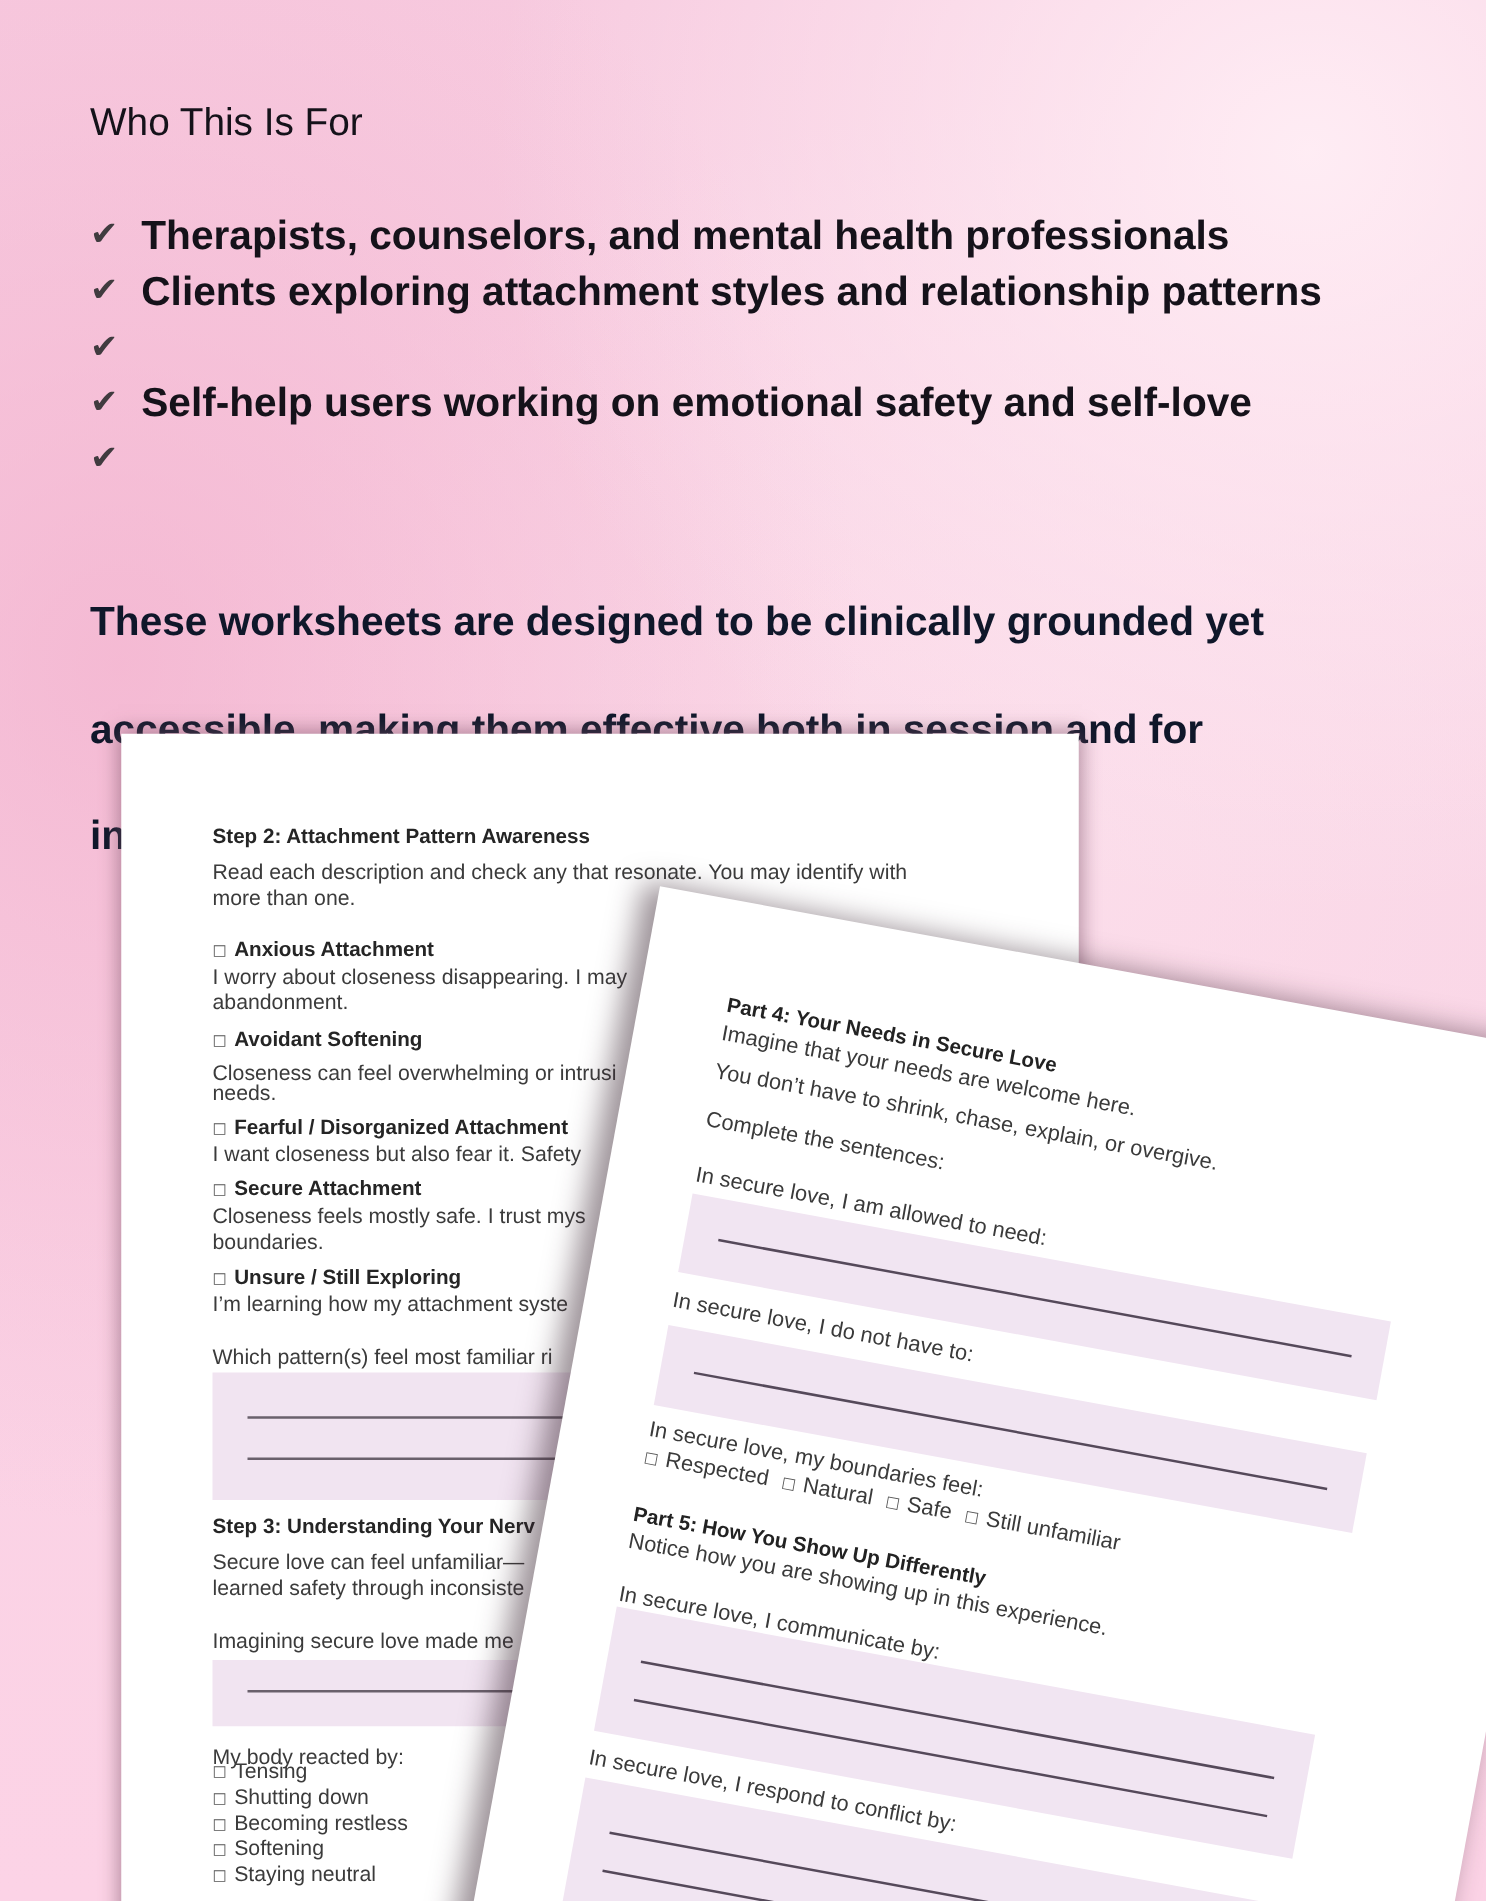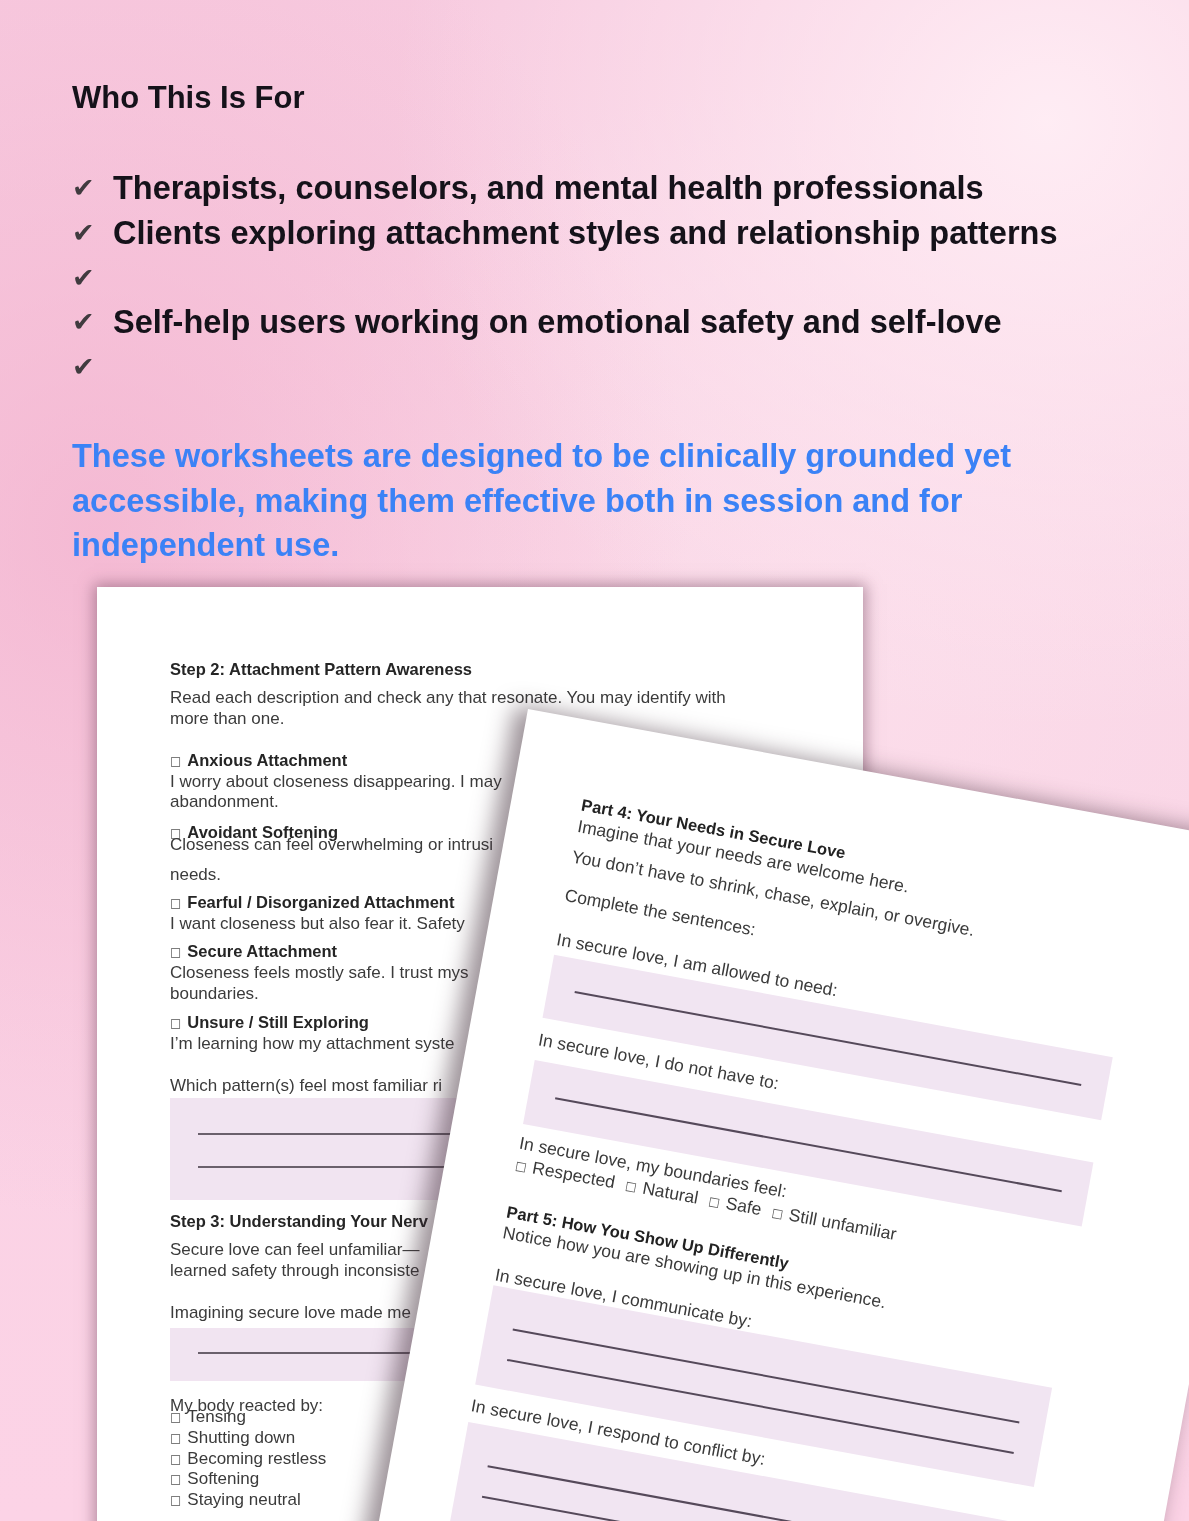--- a/index.html
+++ b/index.html
@@ -7,34 +7,34 @@
       width: 1189px; height: 1521px; overflow: hidden; position: relative;
       font-family: "Liberation Sans", sans-serif;
       background:
         radial-gradient(ellipse 55% 40% at 88% 8%, rgba(255,238,245,0.95) 0%, rgba(255,238,245,0) 100%),
         radial-gradient(ellipse 50% 45% at 8% 35%, rgba(243,178,206,0.75) 0%, rgba(243,178,206,0) 100%),
         radial-gradient(ellipse 60% 40% at 70% 45%, rgba(252,224,236,0.8) 0%, rgba(252,224,236,0) 100%),
         linear-gradient(180deg, #f7cadf 0%, #f9d2e4 45%, #fcd3e6 100%);
     }
     .hero-title {
       position: absolute; left: 72px; top: 75px; margin: 0;
-      font-size: 31px; font-weight: bold; line-height: 45px; color: #15121a; white-space: nowrap;
+      font-size: 31px; font-weight: normal; line-height: 45px; color: #15121a; white-space: nowrap;
     }
     .audience { position: absolute; left: 72px; top: 166px; margin: 0; padding: 0; list-style: none; }
     .audience li {
       height: 44.75px; line-height: 44.75px; font-size: 32.5px; font-weight: bold;
       color: #15121a; white-space: nowrap; display: flex; align-items: center;
     }
     .check {
       font-family: "DejaVu Sans", sans-serif; font-size: 27px; color: #403b3f;
       width: 41px; display: inline-block; font-weight: bold;
     }
     .summary { position: absolute; left: 72px; top: 434px; }
     .summary div {
-      font-size: 32.5px; font-weight: bold; line-height: 44.5px; color: #3b82f6; white-space: nowrap;
+      font-size: 32.5px; font-weight: bold; line-height: 44.5px; color: #0f172a; white-space: nowrap; margin-top: 41px;
     }
 
     
     .page1 {
       position: absolute; left: 97px; top: 587px; width: 766px; height: 1000px;
       background: #ffffff;
       box-shadow: 0 0 14px 3px rgba(120,78,100,0.55);
     }
     .ln {
       position: absolute; left: 73px; line-height: 21px; font-size: 17px;
@@ -95,21 +95,21 @@
 <div class="page1">
   <div class="ln hd" style="top:71.5px">Step 2: Attachment Pattern Awareness</div>
   <div class="ln" style="top:99.5px">Read each description and check any that resonate. You may identify with</div>
   <div class="ln" style="top:120.5px">more than one.</div>
 
   <div class="ln hd" style="top:162.5px"><span class="cb">□</span><span>Anxious Attachment</span></div>
   <div class="ln" style="top:183.5px">I worry about closeness disappearing. I may</div>
   <div class="ln" style="top:203.5px">abandonment.</div>
 
   <div class="ln hd" style="top:234.5px"><span class="cb">□</span><span>Avoidant Softening</span></div>
-  <div class="ln" style="top:247px">Closeness can feel overwhelming or intrusi</div>
+  <div class="ln" style="top:261px">Closeness can feel overwhelming or intrusi</div>
   <div class="ln" style="top:276.5px">needs.</div>
 
   <div class="ln hd" style="top:304.5px"><span class="cb">□</span><span>Fearful / Disorganized Attachment</span></div>
   <div class="ln" style="top:325.5px">I want closeness but also fear it. Safety</div>
 
   <div class="ln hd" style="top:353.5px"><span class="cb">□</span><span>Secure Attachment</span></div>
   <div class="ln" style="top:374.5px">Closeness feels mostly safe. I trust mys</div>
   <div class="ln" style="top:395.5px">boundaries.</div>
 
   <div class="ln hd" style="top:424.5px"><span class="cb">□</span><span>Unsure / Still Exploring</span></div>

